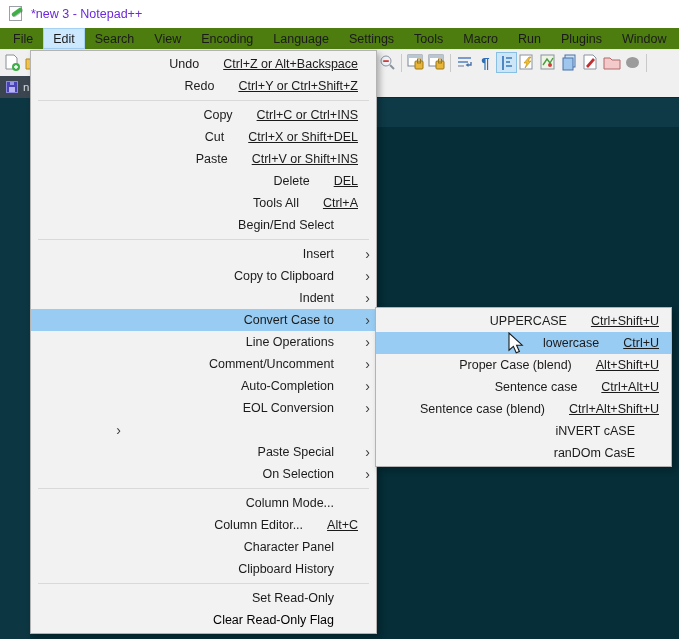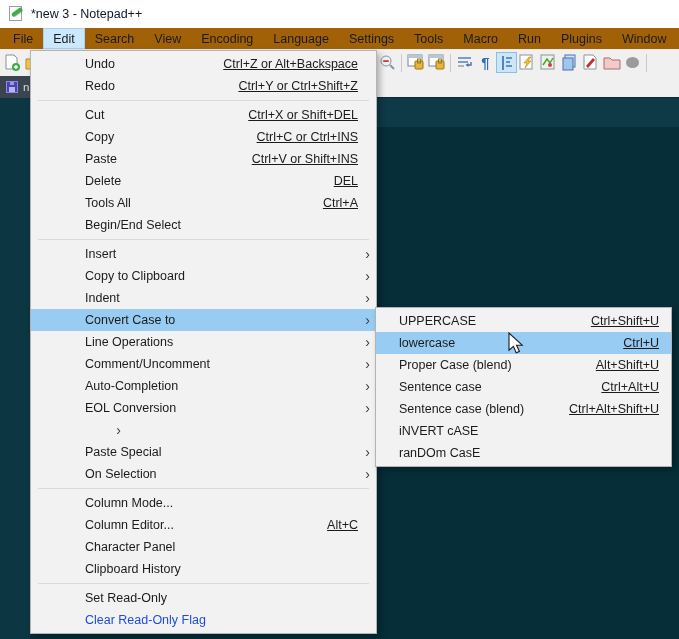--- a/index.html
+++ b/index.html
@@ -5,24 +5,24 @@
   * { margin:0; padding:0; box-sizing:border-box; }
   html,body { width:679px; height:639px; overflow:hidden; }
   body { font-family:"Liberation Sans","DejaVu Sans",sans-serif; font-size:12.5px; color:#1b1b1b; background:#fff; }
   #app { position:relative; width:679px; height:639px; overflow:hidden; }
 
   
   .titlebar { position:absolute; left:0; top:0; width:679px; height:28px; background:#ffffff; display:flex; align-items:center; padding-left:8px; }
   .app-icon { width:16px; height:16px; margin-right:7px; position:relative; }
   .app-icon .page { position:absolute; left:1px; top:0; width:13px; height:15px; background:#fdfdfd; border:1px solid #9aa0a6; }
   .app-icon .pencil { position:absolute; left:3px; top:4px; width:12px; height:4px; background:#3fae49; transform:rotate(-35deg); border-radius:2px; box-shadow:0 1px 0 rgba(0,0,0,.25); }
-  .title-text { font-size:12.5px; color:#0f172a; }
-
-  
-  .menubar { position:absolute; left:0; top:28px; width:679px; height:22px; background:#a16207; display:flex; align-items:stretch; padding-left:3px; border-bottom:1px solid #e8e8e8; }
+  .title-text { font-size:12.5px; color:#6d28d9; }
+
+  
+  .menubar { position:absolute; left:0; top:28px; width:679px; height:22px; background:#4d7c0f; display:flex; align-items:stretch; padding-left:3px; border-bottom:1px solid #e8e8e8; }
   .mb-item { display:flex; align-items:center; padding:0 10px; cursor:default; }
   .mb-item.active { background:#cce8ff; outline:1px solid #a5d1f3; outline-offset:-1px; }
 
   
   .toolbar { position:absolute; left:0; top:50px; width:679px; height:26px; background:#f0f0f0; display:flex; align-items:center; }
   .tb-left { position:absolute; left:2px; top:2px; display:flex; }
   .tb-right { position:absolute; left:377px; top:2px; display:flex; align-items:center; }
   .tb-btn { width:21px; height:21px; display:flex; align-items:center; justify-content:center; position:relative; }
   .tb-btn.checked { background:#cde6f7; outline:1px solid #89bfe3; outline-offset:-1px; }
   .tb-sep { width:1px; height:18px; background:#c9c9c9; margin:0 3px; }
@@ -38,29 +38,29 @@
 
   
   .editor { position:absolute; left:0; top:98px; width:679px; height:541px; background:#052e38; }
   .editor .margin-strip { position:absolute; left:0; top:0; width:30px; height:100%; background:#0c3642; }
   .editor .current-line { position:absolute; left:30px; top:0; width:649px; height:29px; background:#0d3a46; }
 
   
   .popup { position:absolute; background:#f2f2f2; border:1px solid #b3b3b3; box-shadow:3px 3px 6px rgba(0,0,0,.28); padding:2px 0; }
   .edit-menu { left:30px; top:50px; width:347px; }
   .case-submenu { left:375px; top:307px; width:297px; }
-  .mi { height:22px; display:flex; align-items:center; padding:0 6px 0 54px; cursor:default; }
+  .mi { height:22px; display:flex; align-items:center; padding:0 6px 0 54px; cursor:default;text-align:right; }
   .case-submenu .mi { padding:0 12px 0 23px; }
   .mi-label { flex:1; white-space:nowrap; }
   .mi-short { white-space:nowrap; margin-left:24px;text-decoration:underline; }
   .mi-arrow { width:12px; text-align:right; color:#3c3c3c; font-size:14px; line-height:22px; visibility:hidden; }
   .mi.has-sub .mi-arrow { visibility:visible; }
   .mi.has-sub .mi-arrow::before { content:"\203A"; }
   .mi.highlighted { background:#99ccf2; }
-  .mi.disabled .mi-label { color:#1d4ed8; }
+  .mi.disabled .mi-label { color:#000000; }
   .menu-sep { height:1px; background:#d9d9d9; margin:3px 7px; }
 
   
   svg { display:block; }
 
   
   .cursor { position:absolute; left:508px; top:332px; z-index:50; }
 </style>
 </head>
 <body>
@@ -238,27 +238,27 @@
       </div>
         <div class="mi">
         <span class="mi-label">Redo</span>
         <span class="mi-short">Ctrl+Y or Ctrl+Shift+Z</span>
         <span class="mi-arrow"></span>
       </div>
       </div>
     <div class="menu-sep"></div>
     <div>
         <div class="mi">
+        <span class="mi-label">Copy</span>
+        <span class="mi-short">Ctrl+C or Ctrl+INS</span>
+        <span class="mi-arrow"></span>
+      </div>
+        <div class="mi">
         <span class="mi-label">Cut</span>
         <span class="mi-short">Ctrl+X or Shift+DEL</span>
-        <span class="mi-arrow"></span>
-      </div>
-        <div class="mi">
-        <span class="mi-label">Copy</span>
-        <span class="mi-short">Ctrl+C or Ctrl+INS</span>
         <span class="mi-arrow"></span>
       </div>
         <div class="mi">
         <span class="mi-label">Paste</span>
         <span class="mi-short">Ctrl+V or Shift+INS</span>
         <span class="mi-arrow"></span>
       </div>
         <div class="mi">
         <span class="mi-label">Delete</span>
         <span class="mi-short">DEL</span>

